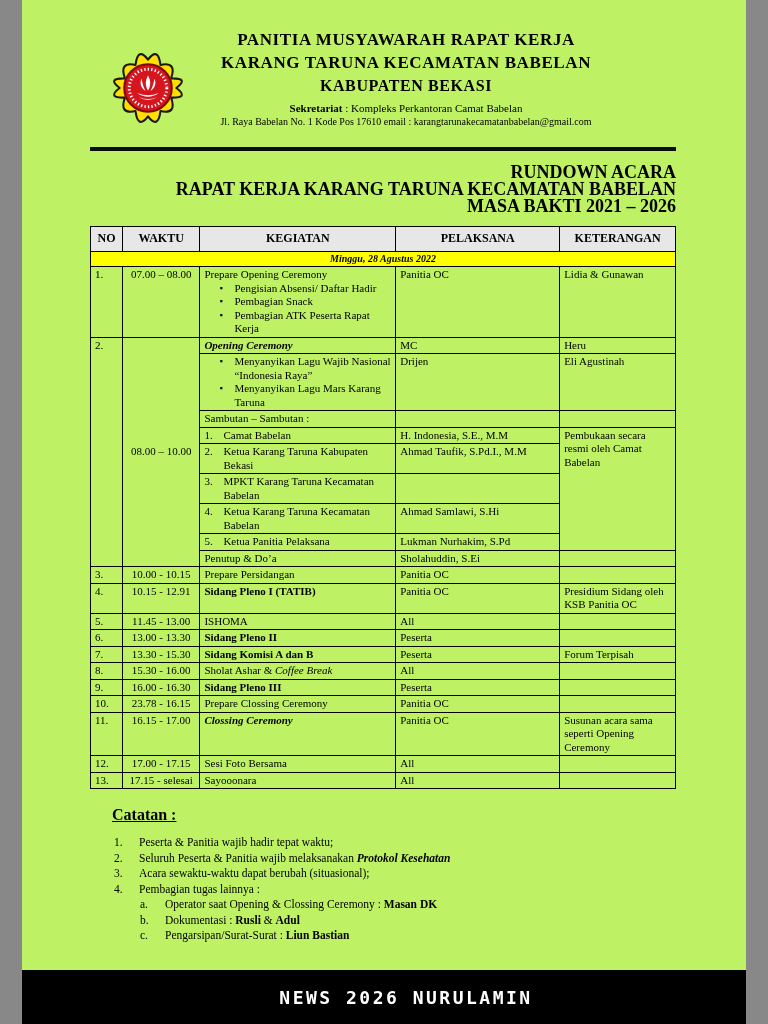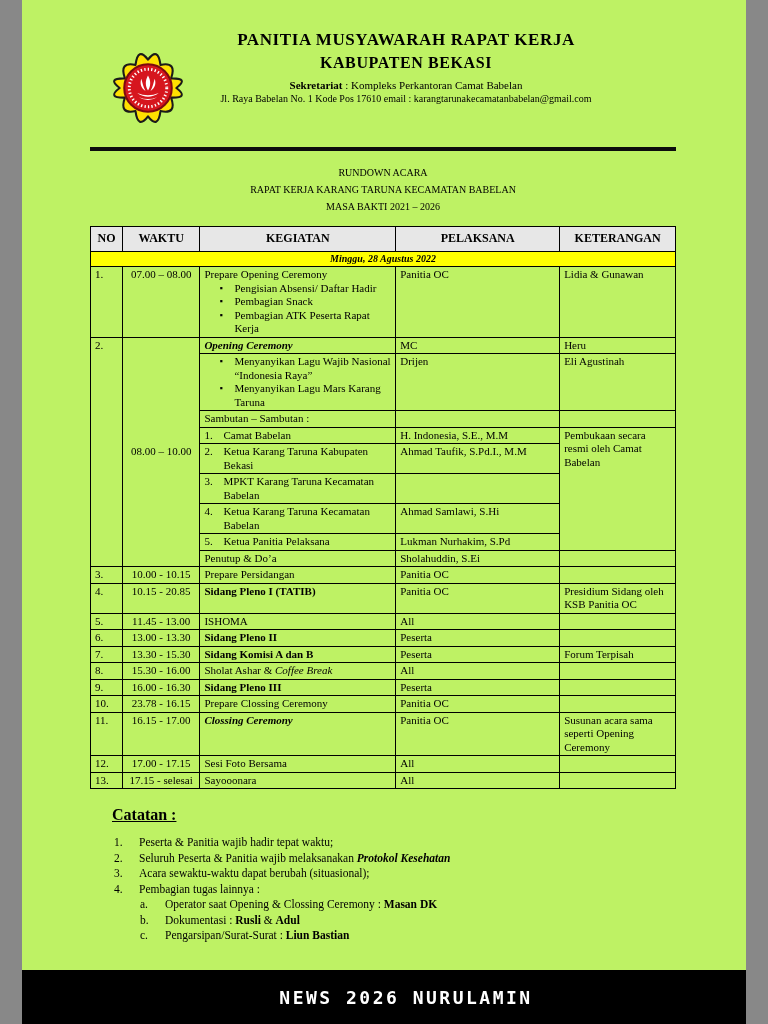--- a/index.html
+++ b/index.html
@@ -12,21 +12,21 @@
   .logo{position:absolute;left:5px;top:10px;width:106px;height:100px;}
   .lh-text{margin-left:46px;text-align:center;}
   .org-line{font-weight:bold;font-size:17px;line-height:23px;letter-spacing:.6px;}
   .org-line3{font-size:16px;}
   .sek-line{font-size:11px;line-height:14px;margin-top:4px;}
   .sek-line .b{font-weight:bold;}
   .addr-line{font-size:10px;line-height:13px;}
   .thick-rule{height:4px;background:#0d0d0d;margin-top:7px;}
 
   
-  .doc-title{text-align:center;font-weight:normal;font-size:10px;line-height:17px;margin-top:13px;}
+  .doc-title{text-align:right;font-weight:bold;font-size:18px;line-height:17px;margin-top:13px;}
 
   
   table{width:100%;border-collapse:collapse;margin-top:11px;font-size:11px;}
   th,td{border:1px solid #000;padding:1px 4px;vertical-align:top;line-height:13.5px;}
   th{background:#E7E7E7;font-size:12px;height:22px;vertical-align:middle;text-align:center;
      font-weight:bold;}
   tr.day-row td{background:#FFFF00;font-weight:bold;font-style:italic;text-align:center;
      font-size:10px;padding:0;line-height:14px;}
   .no-cell{text-align:left;padding-left:4px;}
   .waktu-cell{text-align:center;}
@@ -73,20 +73,21 @@
         <g fill="#ffffff">
           <path d="M60,45 C56.5,51 56.5,58 60,63 C63.5,58 63.5,51 60,45 Z"></path>
           <path d="M52,49 C50,55 51.5,60 57,63.5 C54,58.5 53.5,53.5 52,49 Z"></path>
           <path d="M68,49 C70,55 68.5,60 63,63.5 C66,58.5 66.5,53.5 68,49 Z"></path>
           <path d="M47,66 Q60,75 73,66 Q60,71.5 47,66 Z"></path>
           <path d="M49,71 Q60,78 71,71 Q60,75.5 49,71 Z"></path>
         </g>
       </svg>
       <div class="lh-text">
         <div class="org-line">PANITIA MUSYAWARAH RAPAT KERJA</div>
+        <div class="org-line">KARANG TARUNA KECAMATAN BABELAN</div>
         <div class="org-line org-line3">KABUPATEN BEKASI</div>
         <div class="sek-line"><span class="b">Sekretariat</span><span> : Kompleks Perkantoran Camat Babelan</span></div>
         <div class="addr-line">Jl. Raya Babelan No. 1 Kode Pos 17610 email : karangtarunakecamatanbabelan@gmail.com</div>
       </div>
     </div>
     <div class="thick-rule"></div>
 
     <div class="doc-title">
       <div>RUNDOWN ACARA</div>
       <div>RAPAT KERJA KARANG TARUNA KECAMATAN BABELAN</div>
@@ -202,21 +203,21 @@
 
       <tr>
             <td class="no-cell">3.</td>
             <td class="waktu-cell">10.00 - 10.15</td>
             <td><span class="n">Prepare Persidangan</span></td>
             <td>Panitia OC</td>
             <td></td>
           </tr>
           <tr>
             <td class="no-cell">4.</td>
-            <td class="waktu-cell">10.15 - 20.85</td>
+            <td class="waktu-cell">10.15 - 12.91</td>
             <td><span class="b">Sidang Pleno I (TATIB)</span></td>
             <td>Panitia OC</td>
             <td>Presidium Sidang oleh KSB Panitia OC</td>
           </tr>
           <tr>
             <td class="no-cell">5.</td>
             <td class="waktu-cell">11.45 - 13.00</td>
             <td><span class="n">ISHOMA</span></td>
             <td>All</td>
             <td></td>

